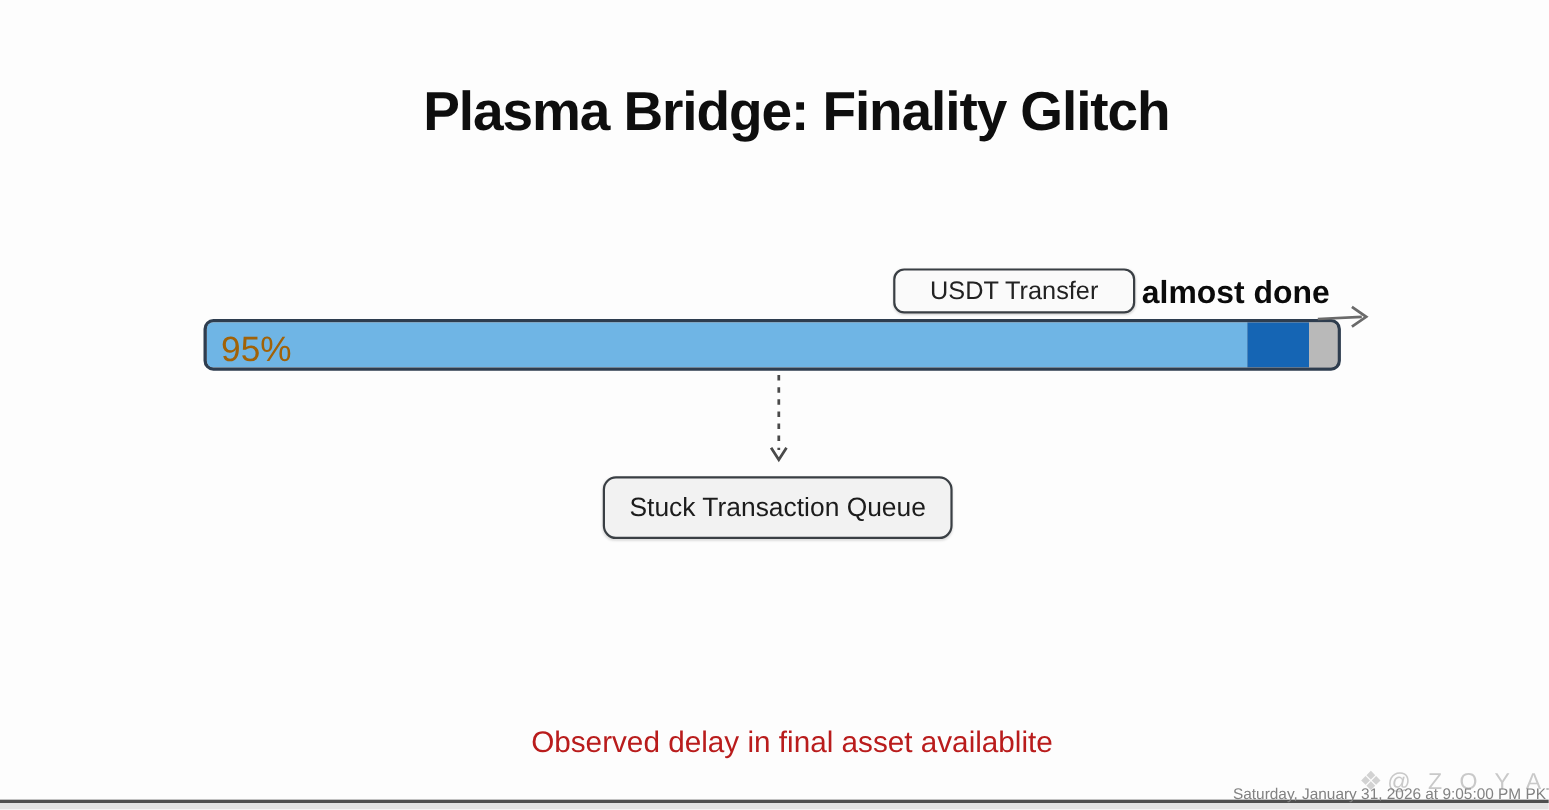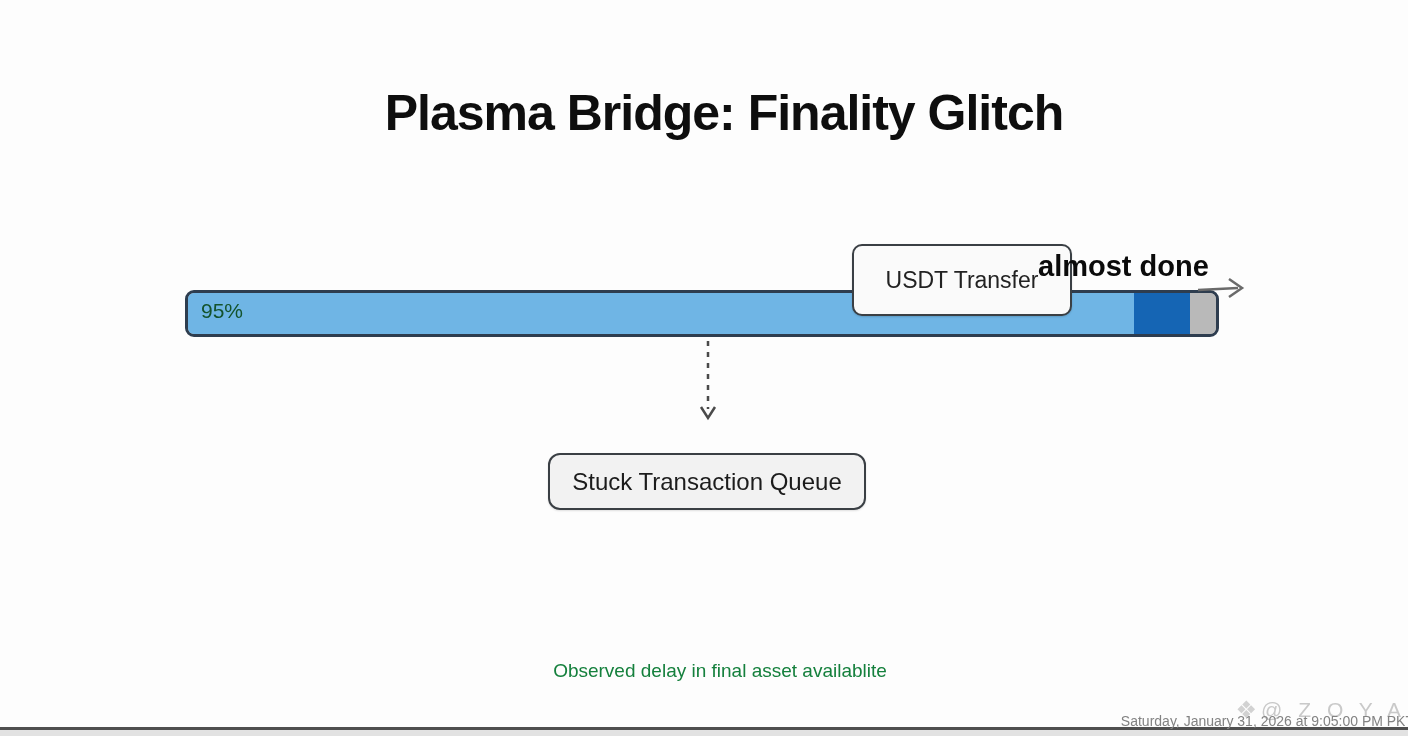--- a/index.html
+++ b/index.html
@@ -7,21 +7,21 @@
   body {
     position: relative;
     background: #fdfdfd;
     font-family: "Liberation Sans", sans-serif;
     color: #111;
   }
   .slide { position: absolute; inset: 0; }
 
   .title {
     position: absolute;
-    top: 84px; left: 0; width: 100%;
+    top: 72px; left: 0; width: 100%;
     text-align: center;
     font-size: 50px;
     font-weight: bold;
     letter-spacing: -1px;
     color: #0e0e0e;
     padding-left: 40px;
   }
 
   
   .bar {
@@ -33,31 +33,31 @@
     overflow: hidden;
     display: flex;
     background: #b9b9b9;
   }
   .bar .seg-main      { width: 92%;  background: #6fb5e5; }
   .bar .seg-complete  { width: 5.5%; background: #1565b4; }
   .bar .seg-remainder { flex: 1;     background: #b9b9b9; }
   .bar-label {
     position: absolute;
     left: 201px; top: 299px;
-    font-size: 21px;
-    color: #14532d;
+    font-size: 32px;
+    color: #a16207;
     z-index: 3;
   }
 
   .end-arrow { position: absolute; left: 1196px; top: 274px; z-index: 2; }
 
   .transfer-box {
     position: absolute;
-    left: 852px; top: 244px;
-    width: 220px; height: 72px;
+    left: 812px; top: 244px;
+    width: 220px; height: 41px;
     background: #fafafa;
     border: 2.5px solid #3a3f44;
     border-radius: 10px;
     display: flex; align-items: center; justify-content: center;
     font-size: 23px;
     color: #222;
     z-index: 4;
     box-shadow: 0 1px 2px rgba(0,0,0,0.15);
   }
   .status-label {
@@ -74,31 +74,30 @@
 
   .flow-box {
     position: absolute;
     background: #f2f2f2;
     border: 2.5px solid #3a3f44;
     border-radius: 12px;
     display: flex; align-items: center; justify-content: center;
     text-align: center;
     color: #1c1c1c;
     box-shadow: 0 1px 2px rgba(0,0,0,0.12);
-    margin-top: 20px;
   }
   .queue-box   { left: 548px; top: 433px; width: 318px; height: 57px; font-size: 24px; }
   .pending-box { left: 542px; top: 540px; width: 330px; height: 83px; font-size: 23px; line-height: 1.35; padding: 6px 28px; }
 
   .caption {
     position: absolute;
     top: 660px; left: 0; width: 100%;
     text-align: center;
-    font-size: 19px;
-    color: #15803d;
+    font-size: 27px;
+    color: #b91c1c;
     padding-left: 32px;
   }
 
   .watermark {
     position: absolute;
     top: 696px; right: 2px;
     display: flex; align-items: center;
     color: #c9c9c9;
     font-size: 21px;
     letter-spacing: 5px;

